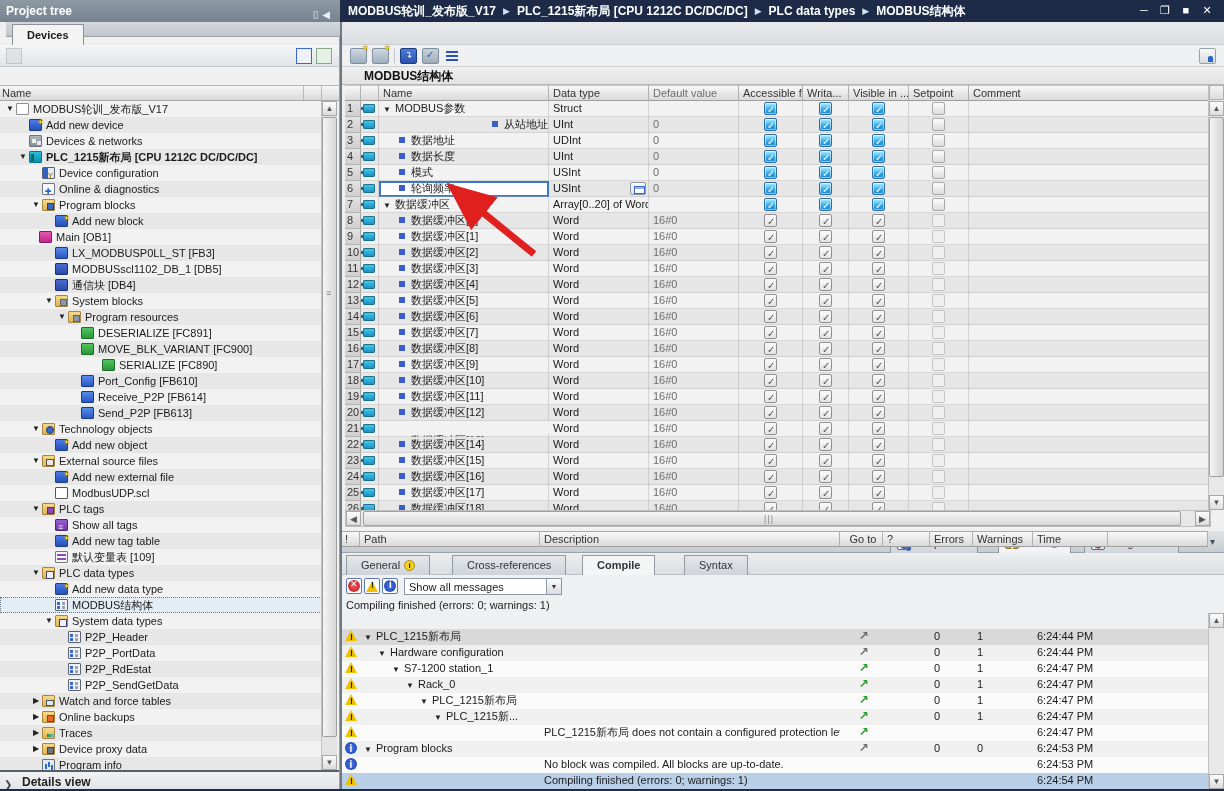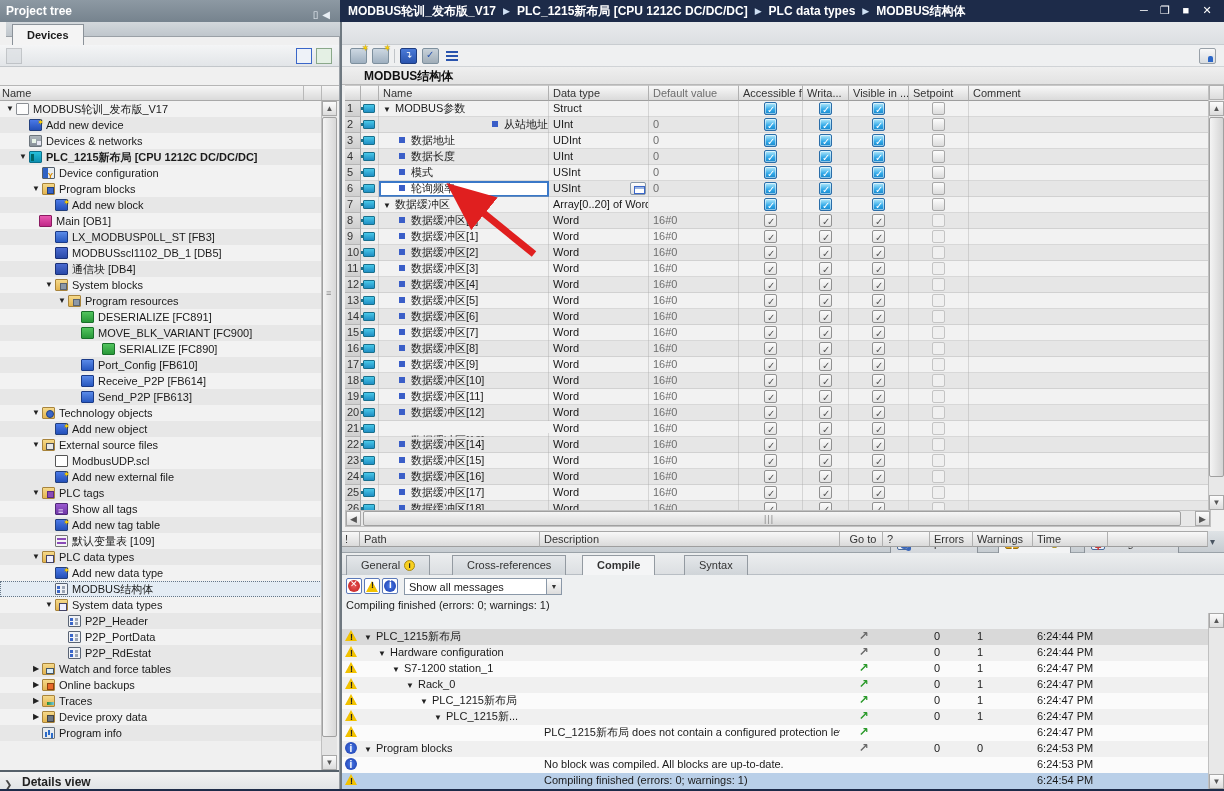--- a/index.html
+++ b/index.html
@@ -223,50 +223,52 @@
   <div class="treehead">
     <span>Name</span>
     <span class="colline" style="left:303px"></span><span class="colline" style="left:321px"></span>
   </div>
   <div class="tree" id="tree-rows">
       <div class="trow" style="padding-left: 4px;"><span class="exp">▼</span><span class="ti ti-project"></span><span class="tlbl">MODBUS轮训_发布版_V17</span></div>
       <div class="trow alt" style="padding-left: 17px;"><span class="exp"></span><span class="ti ti-add-new"></span><span class="tlbl">Add new device</span></div>
       <div class="trow" style="padding-left: 17px;"><span class="exp"></span><span class="ti ti-network"></span><span class="tlbl">Devices &amp; networks</span></div>
       <div class="trow alt" style="padding-left: 17px;"><span class="exp">▼</span><span class="ti ti-plc"></span><span class="tlbl bold">PLC_1215新布局 [CPU 1212C DC/DC/DC]</span></div>
       <div class="trow" style="padding-left: 30px;"><span class="exp"></span><span class="ti ti-device-config"></span><span class="tlbl">Device configuration</span></div>
+      <div class="trow alt" style="padding-left: 30px;"><span class="exp"></span><span class="ti ti-online-diag"></span><span class="tlbl">Online &amp; diagnostics</span></div>
       <div class="trow" style="padding-left: 30px;"><span class="exp">▼</span><span class="ti ti-folder-blocks"></span><span class="tlbl">Program blocks</span></div>
       <div class="trow alt" style="padding-left: 43px;"><span class="exp"></span><span class="ti ti-add-new"></span><span class="tlbl">Add new block</span></div>
       <div class="trow" style="padding-left: 27px;"><span class="exp"></span><span class="ti ti-block-ob"></span><span class="tlbl">Main [OB1]</span></div>
       <div class="trow alt" style="padding-left: 43px;"><span class="exp"></span><span class="ti ti-block-fb"></span><span class="tlbl">LX_MODBUSP0LL_ST [FB3]</span></div>
       <div class="trow" style="padding-left: 43px;"><span class="exp"></span><span class="ti ti-block-db"></span><span class="tlbl">MODBUSscl1102_DB_1 [DB5]</span></div>
       <div class="trow alt" style="padding-left: 43px;"><span class="exp"></span><span class="ti ti-block-db"></span><span class="tlbl">通信块 [DB4]</span></div>
       <div class="trow" style="padding-left: 43px;"><span class="exp">▼</span><span class="ti ti-folder-system"></span><span class="tlbl">System blocks</span></div>
       <div class="trow alt" style="padding-left: 56px;"><span class="exp">▼</span><span class="ti ti-folder-system"></span><span class="tlbl">Program resources</span></div>
       <div class="trow" style="padding-left: 69px;"><span class="exp"></span><span class="ti ti-block-fc"></span><span class="tlbl">DESERIALIZE [FC891]</span></div>
       <div class="trow alt" style="padding-left: 69px;"><span class="exp"></span><span class="ti ti-block-fc"></span><span class="tlbl">MOVE_BLK_VARIANT [FC900]</span></div>
       <div class="trow" style="padding-left: 90px;"><span class="exp"></span><span class="ti ti-block-fc"></span><span class="tlbl">SERIALIZE [FC890]</span></div>
       <div class="trow alt" style="padding-left: 69px;"><span class="exp"></span><span class="ti ti-block-fb"></span><span class="tlbl">Port_Config [FB610]</span></div>
       <div class="trow" style="padding-left: 69px;"><span class="exp"></span><span class="ti ti-block-fb"></span><span class="tlbl">Receive_P2P [FB614]</span></div>
       <div class="trow alt" style="padding-left: 69px;"><span class="exp"></span><span class="ti ti-block-fb"></span><span class="tlbl">Send_P2P [FB613]</span></div>
       <div class="trow" style="padding-left: 30px;"><span class="exp">▼</span><span class="ti ti-folder-tech"></span><span class="tlbl">Technology objects</span></div>
       <div class="trow alt" style="padding-left: 43px;"><span class="exp"></span><span class="ti ti-add-new"></span><span class="tlbl">Add new object</span></div>
       <div class="trow" style="padding-left: 30px;"><span class="exp">▼</span><span class="ti ti-folder-external"></span><span class="tlbl">External source files</span></div>
+      <div class="trow alt" style="padding-left: 43px;"><span class="exp"></span><span class="ti ti-add-new"></span><span class="tlbl">Add new external file</span></div>
       <div class="trow" style="padding-left: 43px;"><span class="exp"></span><span class="ti ti-file-source"></span><span class="tlbl">ModbusUDP.scl</span></div>
-      <div class="trow alt" style="padding-left: 43px;"><span class="exp"></span><span class="ti ti-add-new"></span><span class="tlbl">Add new external file</span></div>
       <div class="trow alt" style="padding-left: 30px;"><span class="exp">▼</span><span class="ti ti-folder-tags"></span><span class="tlbl">PLC tags</span></div>
       <div class="trow" style="padding-left: 43px;"><span class="exp"></span><span class="ti ti-show-tags"></span><span class="tlbl">Show all tags</span></div>
       <div class="trow alt" style="padding-left: 43px;"><span class="exp"></span><span class="ti ti-add-new"></span><span class="tlbl">Add new tag table</span></div>
       <div class="trow" style="padding-left: 43px;"><span class="exp"></span><span class="ti ti-tag-table"></span><span class="tlbl">默认变量表 [109]</span></div>
       <div class="trow alt" style="padding-left: 30px;"><span class="exp">▼</span><span class="ti ti-folder-datatypes"></span><span class="tlbl">PLC data types</span></div>
       <div class="trow" style="padding-left: 43px;"><span class="exp"></span><span class="ti ti-add-new"></span><span class="tlbl">Add new data type</span></div>
       <div class="trow alt sel" style="padding-left: 43px;"><span class="exp"></span><span class="ti ti-udt"></span><span class="tlbl">MODBUS结构体</span></div>
       <div class="trow" style="padding-left: 43px;"><span class="exp">▼</span><span class="ti ti-folder-datatypes"></span><span class="tlbl">System data types</span></div>
       <div class="trow alt" style="padding-left: 56px;"><span class="exp"></span><span class="ti ti-udt-system"></span><span class="tlbl">P2P_Header</span></div>
       <div class="trow" style="padding-left: 56px;"><span class="exp"></span><span class="ti ti-udt-system"></span><span class="tlbl">P2P_PortData</span></div>
       <div class="trow alt" style="padding-left: 56px;"><span class="exp"></span><span class="ti ti-udt-system"></span><span class="tlbl">P2P_RdEstat</span></div>
+      <div class="trow" style="padding-left: 56px;"><span class="exp"></span><span class="ti ti-udt-system"></span><span class="tlbl">P2P_SendGetData</span></div>
       <div class="trow alt" style="padding-left: 30px;"><span class="exp">▶</span><span class="ti ti-folder-watch"></span><span class="tlbl">Watch and force tables</span></div>
       <div class="trow" style="padding-left: 30px;"><span class="exp">▶</span><span class="ti ti-folder-backup"></span><span class="tlbl">Online backups</span></div>
       <div class="trow alt" style="padding-left: 30px;"><span class="exp">▶</span><span class="ti ti-folder-traces"></span><span class="tlbl">Traces</span></div>
       <div class="trow" style="padding-left: 30px;"><span class="exp">▶</span><span class="ti ti-folder-proxy"></span><span class="tlbl">Device proxy data</span></div>
       <div class="trow alt" style="padding-left: 30px;"><span class="exp"></span><span class="ti ti-program-info"></span><span class="tlbl">Program info</span></div>
     </div>
   <div class="lp-scroll">
     <span class="arr" style="top:0">▲</span>
     <span class="thumb">
         <span class="grip">≡</span>

